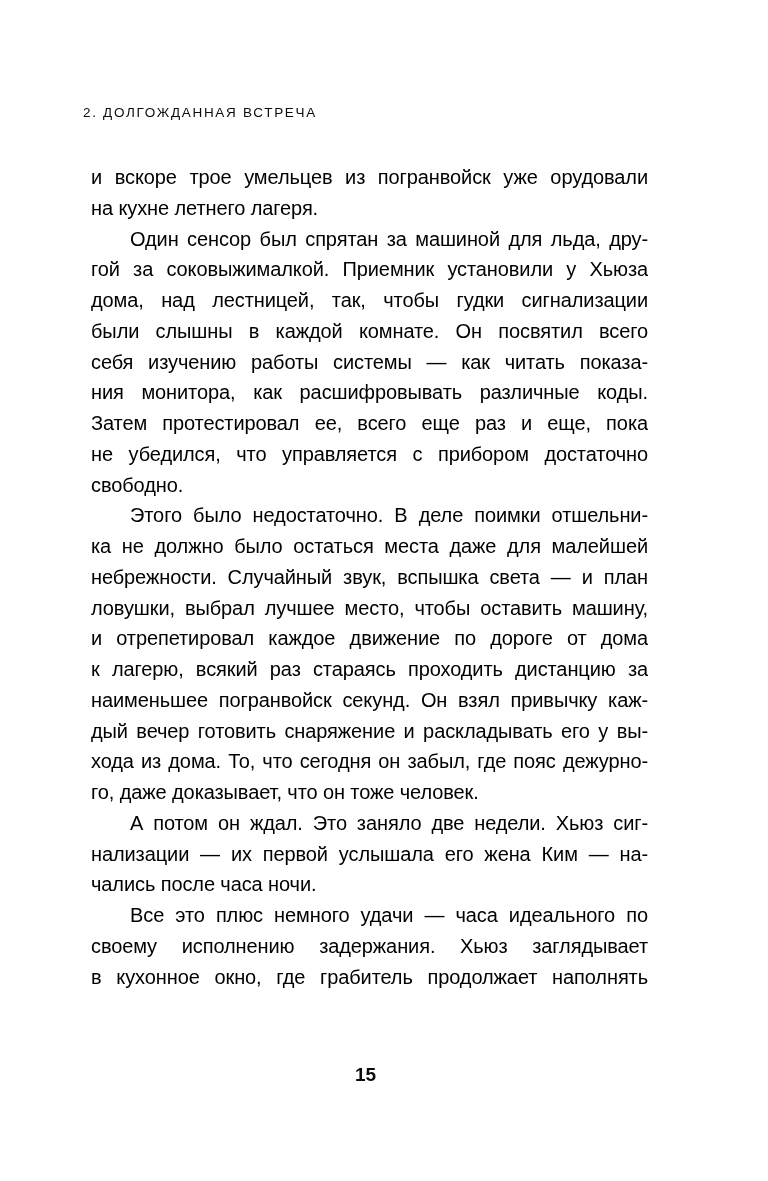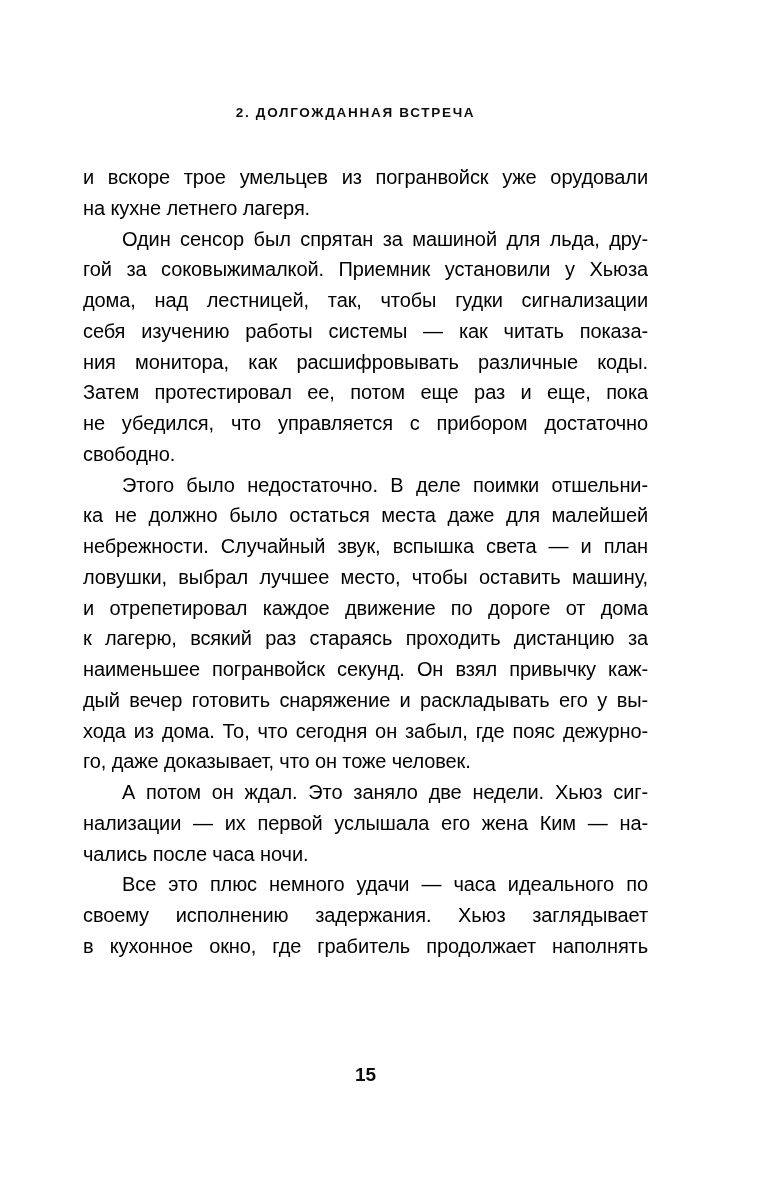--- a/index.html
+++ b/index.html
@@ -12,44 +12,45 @@
     width: 768px;
     height: 1181px;
     background: #ffffff;
     overflow: hidden;
     font-family: "Liberation Sans", "DejaVu Sans", sans-serif;
     color: #000000;
   }
   .running-head {
     position: absolute;
     top: 105px;
-    left: 73px;
+    left: 83px;
     width: 565px;
-    text-align: center;
+    text-align: left;
     font-size: 13.5px;
-    font-weight: bold;
+    font-weight: normal;
     letter-spacing: 1.7px;
     color: #0d0d0d;
     white-space: nowrap;
   }
   .body-text {
     position: absolute;
     top: 162px;
     left: 83px;
     width: 565px;
     font-size: 20px;
     letter-spacing: -0.1px;
     color: #000000;
   }
   .line {
     height: 30.75px;
     line-height: 30.75px;
     text-align: justify;
     text-align-last: justify;
     overflow: hidden;
+    margin-left: 8px;
   }
   .line.indent {
     text-indent: 39px;
   }
   .line.end {
     text-align-last: left;
   }
   .page-number {
     position: absolute;
     top: 1064px;
@@ -66,23 +67,24 @@
 
 <div class="page">
   <div class="running-head">2. ДОЛГОЖДАННАЯ ВСТРЕЧА</div>
 
   <div class="body-text">
       <div class="line">и вскоре трое умельцев из погранвойск уже орудовали</div>
       <div class="line end">на кухне летнего лагеря.</div>
       <div class="line indent">Один сенсор был спрятан за машиной для льда, дру-</div>
       <div class="line">гой за соковыжималкой. Приемник установили у Хьюза</div>
       <div class="line">дома, над лестницей, так, чтобы гудки сигнализации</div>
+      <div class="line">были слышны в каждой комнате. Он посвятил всего</div>
       <div class="line">себя изучению работы системы — как читать показа-</div>
       <div class="line">ния монитора, как расшифровывать различные коды.</div>
-      <div class="line">Затем протестировал ее, потом еще раз и еще, пока</div>
+      <div class="line">Затем протестировал ее, всего еще раз и еще, пока</div>
       <div class="line">не убедился, что управляется с прибором достаточно</div>
       <div class="line end">свободно.</div>
       <div class="line indent">Этого было недостаточно. В деле поимки отшельни-</div>
       <div class="line">ка не должно было остаться места даже для малейшей</div>
       <div class="line">небрежности. Случайный звук, вспышка света — и план</div>
       <div class="line">ловушки, выбрал лучшее место, чтобы оставить машину,</div>
       <div class="line">и отрепетировал каждое движение по дороге от дома</div>
       <div class="line">к лагерю, всякий раз стараясь проходить дистанцию за</div>
       <div class="line">наименьшее погранвойск секунд. Он взял привычку каж-</div>
       <div class="line">дый вечер готовить снаряжение и раскладывать его у вы-</div>

